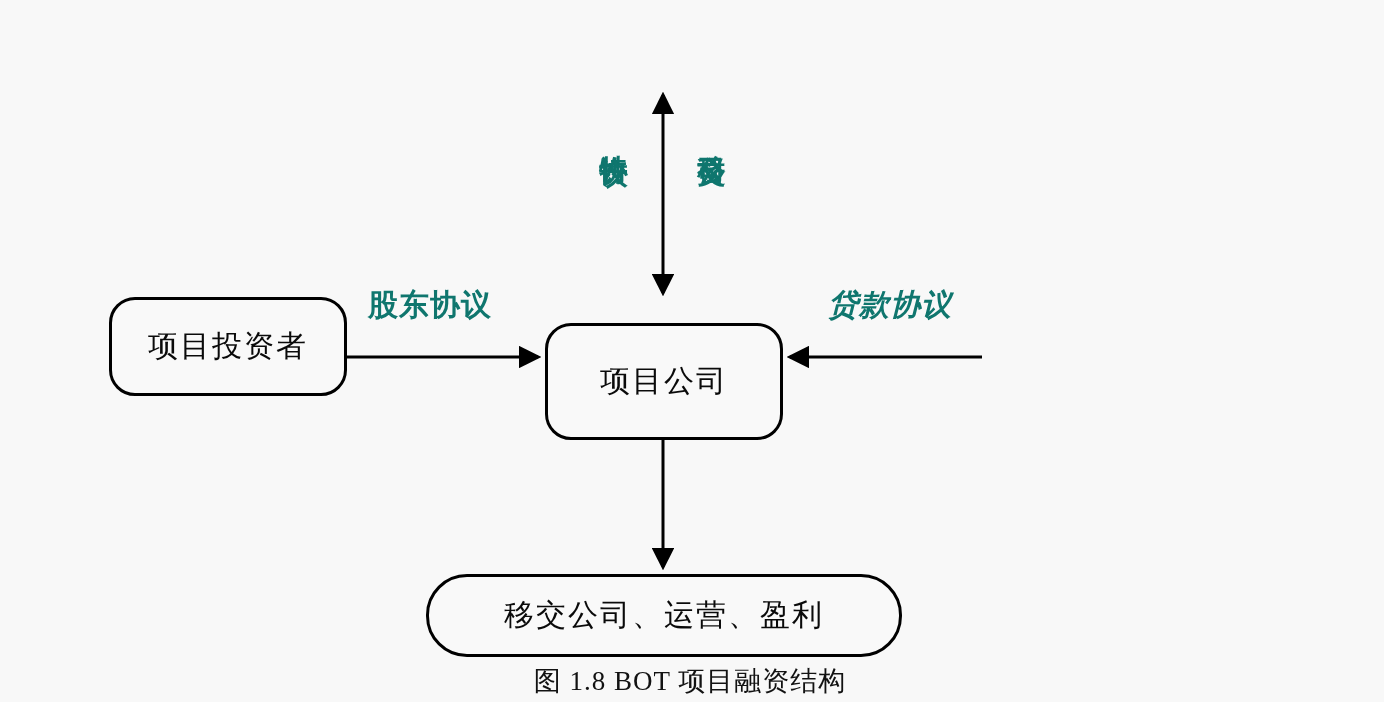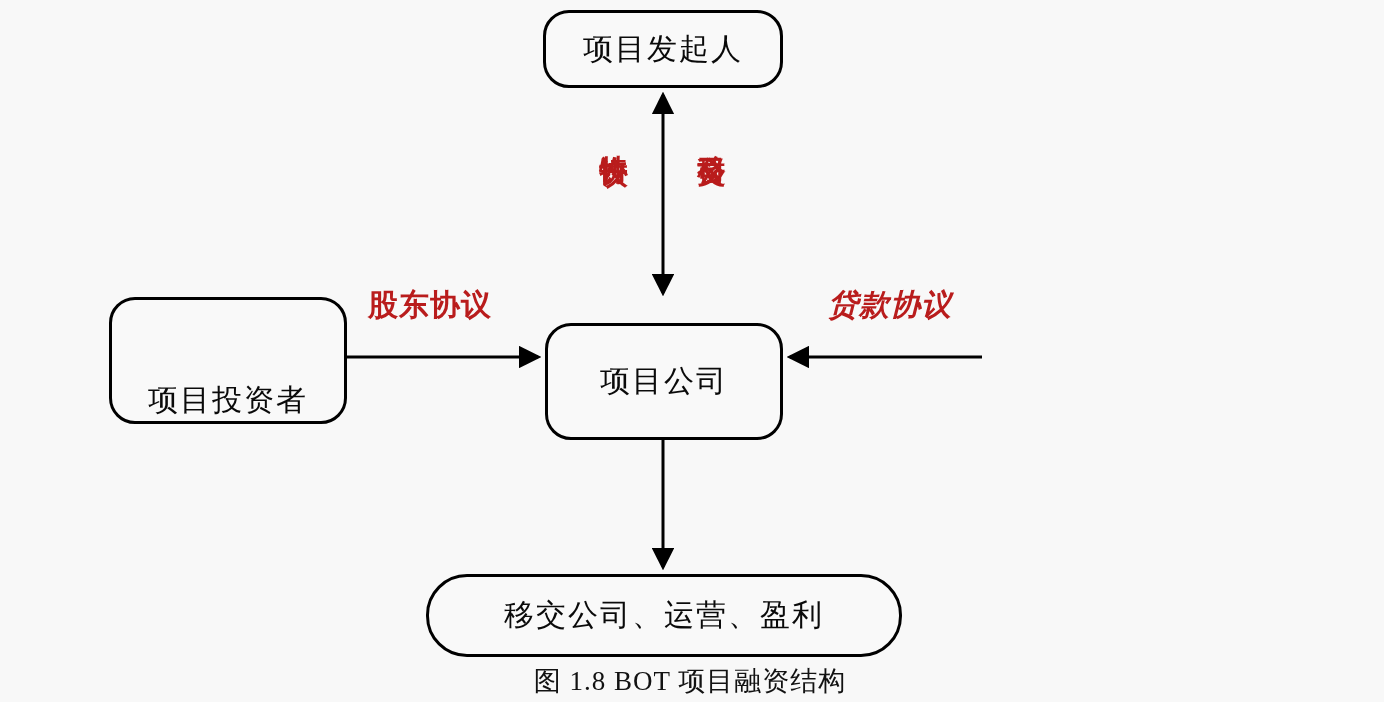--- a/index.html
+++ b/index.html
@@ -29,32 +29,32 @@
     background: #f9f9f9;
     display: flex;
     align-items: center;
     justify-content: center;
     font-size: 30px;
     letter-spacing: 2px;
     color: #0a0a0a;
     box-sizing: border-box;
   }
   .node-sponsor  { left: 543px; top: 10px;  width: 240px; height: 78px;  }
-  .node-investor { left: 109px; top: 297px; width: 238px; height: 127px; align-items: flex-end; }
+  .node-investor { left: 109px; top: 297px; width: 238px; height: 99px; }
   .node-company  { left: 545px; top: 299px; width: 238px; height: 117px; margin-top: 24px; }
   .node-bank     { left: 982px; top: 297px; width: 238px; height: 119px; }
   .node-operation{ left: 426px; top: 574px; width: 476px; height: 83px; border-radius: 41px; }
 
   .edge-label {
     position: absolute;
     font-family: "Liberation Sans", "DejaVu Sans", sans-serif;
     font-weight: bold;
     font-size: 30px;
     letter-spacing: 1px;
-    color: #b91c1c;
+    color: #0f766e;
     white-space: nowrap;
   }
   .edge-label-h {
     transform: translateX(-50%);
   }
   .label-shareholder { left: 430px; top: 285px; }
   .label-loan        { left: 890px; top: 285px; font-style: italic; }
   .edge-label-v {
     writing-mode: vertical-rl;
     text-orientation: upright;
@@ -94,23 +94,20 @@
       <line x1="663" y1="195" x2="663" y2="293" stroke="#000" stroke-width="3" marker-end="url(#arrowhead)"></line>
     </g>
 
     <line x1="347" y1="357" x2="538" y2="357" stroke="#000" stroke-width="3" marker-end="url(#arrowhead)"></line>
 
     <line x1="982" y1="357" x2="790" y2="357" stroke="#000" stroke-width="3" marker-end="url(#arrowhead)"></line>
 
     <line x1="663" y1="416" x2="663" y2="567" stroke="#000" stroke-width="3" marker-end="url(#arrowhead)"></line>
   </svg>
 
-  <div class="node node-sponsor">
-    <span>项目发起人</span>
-  </div>
 
   <div class="node node-investor">
     <span>项目投资者</span>
   </div>
 
   <div class="node node-company">
     <span>项目公司</span>
   </div>
 
 

